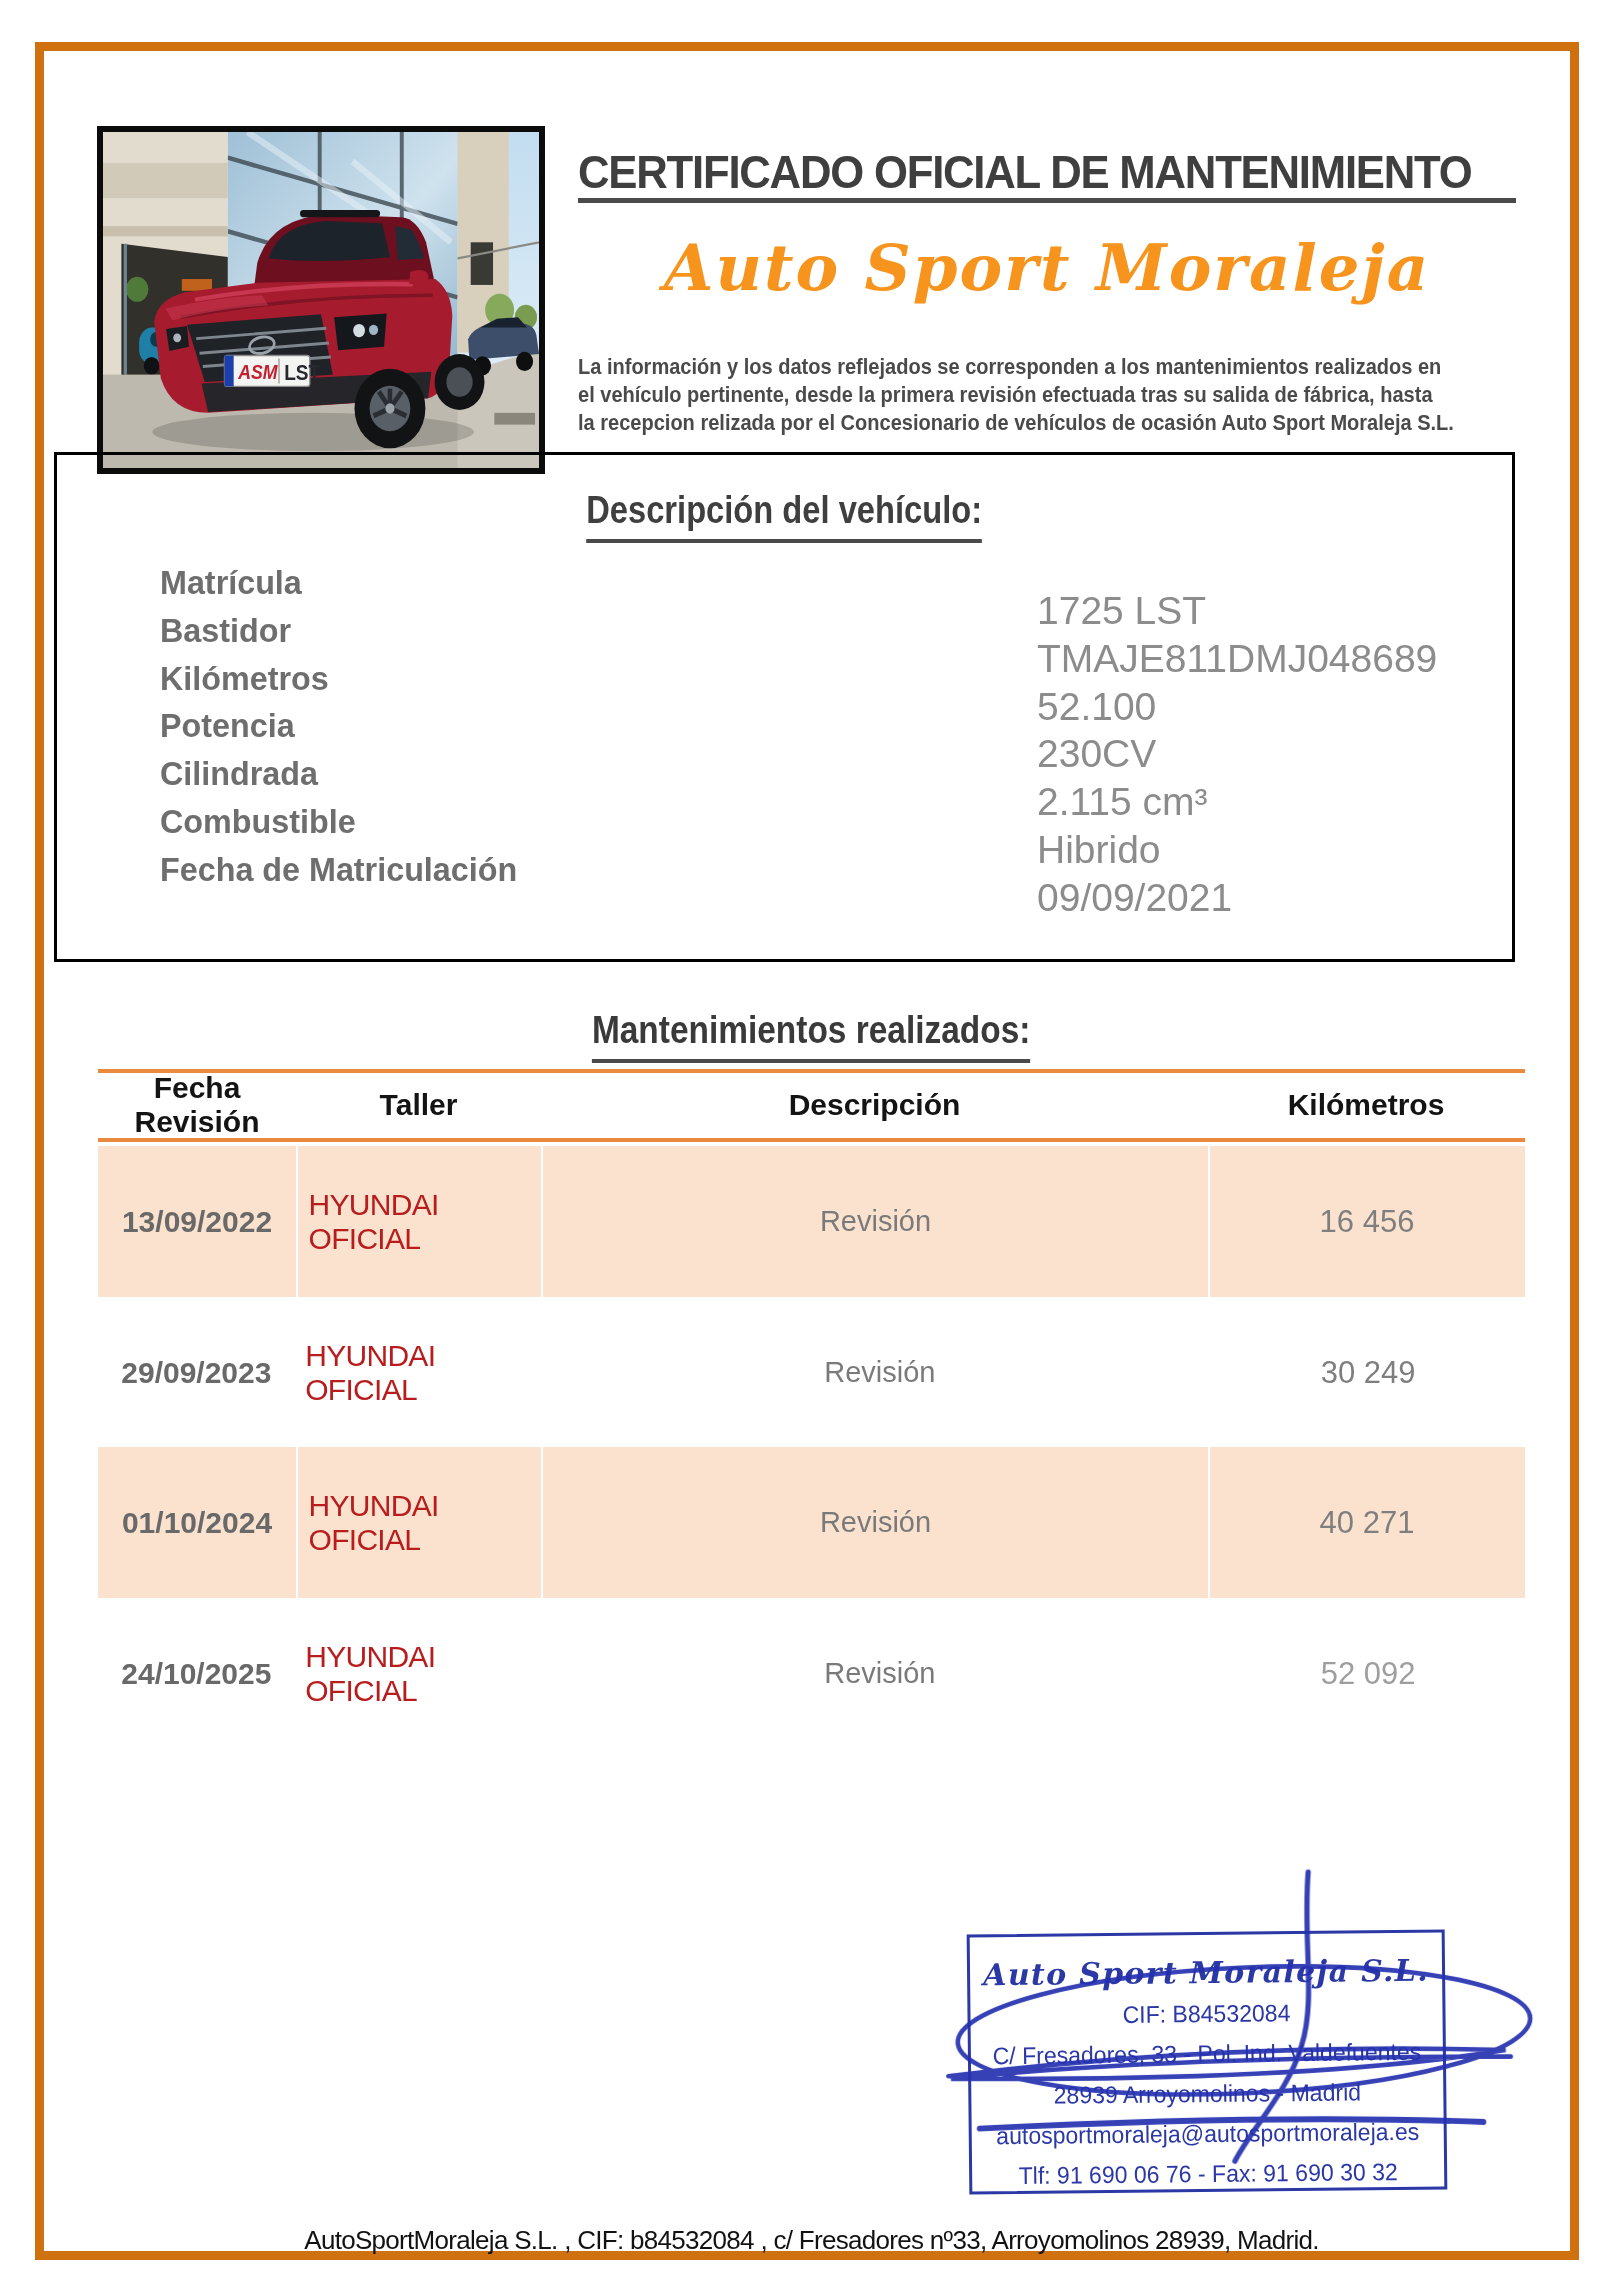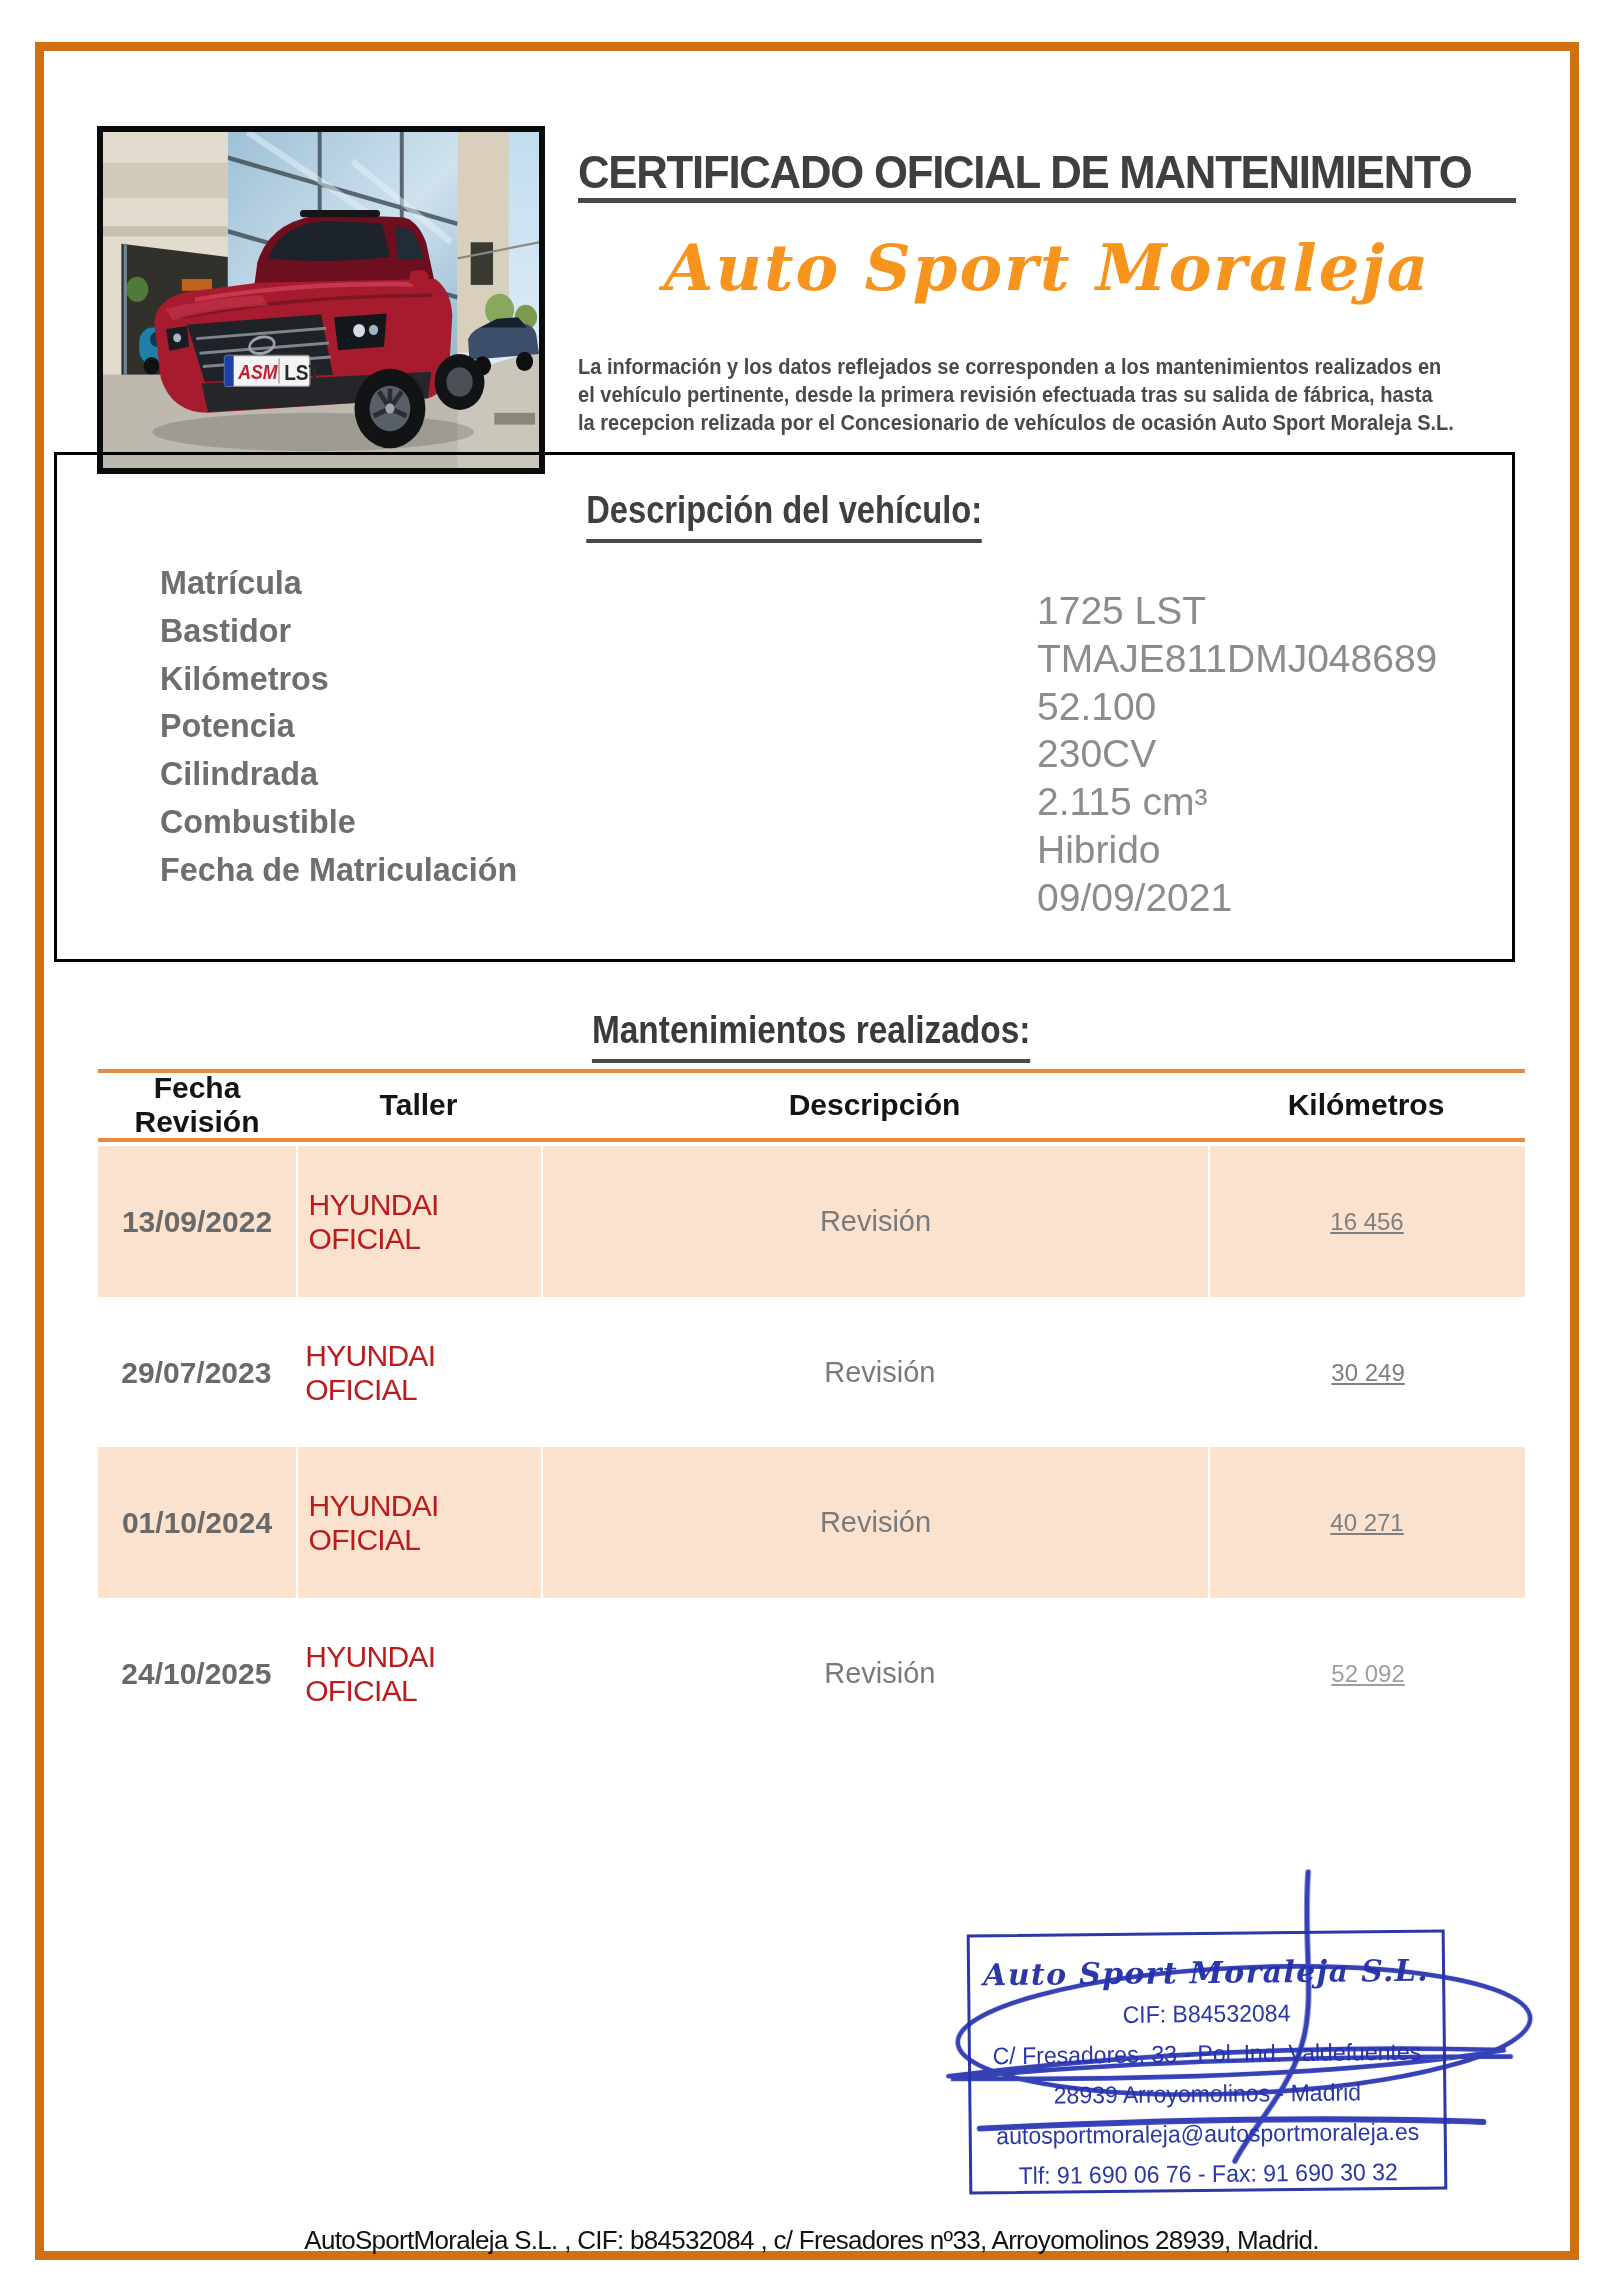--- a/index.html
+++ b/index.html
@@ -75,21 +75,21 @@
   .tr.white { background:#ffffff; }
   .c1 { width:198px; } .c2 { width:245px; } .c3 { width:667px; } .c4 { width:316px; }
   .th { font-size:30px; font-weight:700; color:#141414; text-align:center;
     line-height:34px; white-space:pre-line; }
   .td { display:flex; align-items:center; }
   .tr.peach .c2, .tr.peach .c3, .tr.peach .c4 { border-left:2px solid #fff; box-sizing:border-box; }
   .td.date { justify-content:center; font-size:30px; font-weight:700; color:#696969; }
   .td.shop { justify-content:flex-start; padding-left:10.5px; font-size:30px; color:#b91c1c;
     letter-spacing:-0.7px; }
   .td.desc { justify-content:center; font-size:29px; color:#7A7A7A; }
-  .td.km   { justify-content:center; font-size:24px; color:#7F7F7F;text-decoration:underline; }
+  .td.km   { justify-content:center; font-size:31px; color:#7F7F7F; }
   .tr.last .td.km { color:#9E9E9E; }
   
   .stamp {
     position:absolute; left:968px; top:1932px; width:478px; height:260px;
     border:3.3px solid #2B38A6; box-sizing:border-box; transform:rotate(-.6deg);
     text-align:center; color:#2B38A6; padding-top:17px;
   }
   .stamp .s-script {
     font-family:"DejaVu Serif", serif; font-style:italic; font-weight:700;
     font-size:30px; letter-spacing:1.3px; white-space:nowrap; line-height:42px;
@@ -281,21 +281,21 @@
     </div>
     <div class="rule bottom"></div>
 
     <div class="tr peach" style="top:77px">
       <div class="c1 td date">13/09/2022</div>
       <div class="c2 td shop">HYUNDAI OFICIAL</div>
       <div class="c3 td desc">Revisión</div>
       <div class="c4 td km">16 456</div>
     </div>
     <div class="tr white" style="top:228px">
-      <div class="c1 td date">29/07/2023</div>
+      <div class="c1 td date">29/09/2023</div>
       <div class="c2 td shop">HYUNDAI OFICIAL</div>
       <div class="c3 td desc">Revisión</div>
       <div class="c4 td km">30 249</div>
     </div>
     <div class="tr peach" style="top:378px">
       <div class="c1 td date">01/10/2024</div>
       <div class="c2 td shop">HYUNDAI OFICIAL</div>
       <div class="c3 td desc">Revisión</div>
       <div class="c4 td km">40 271</div>
     </div>

